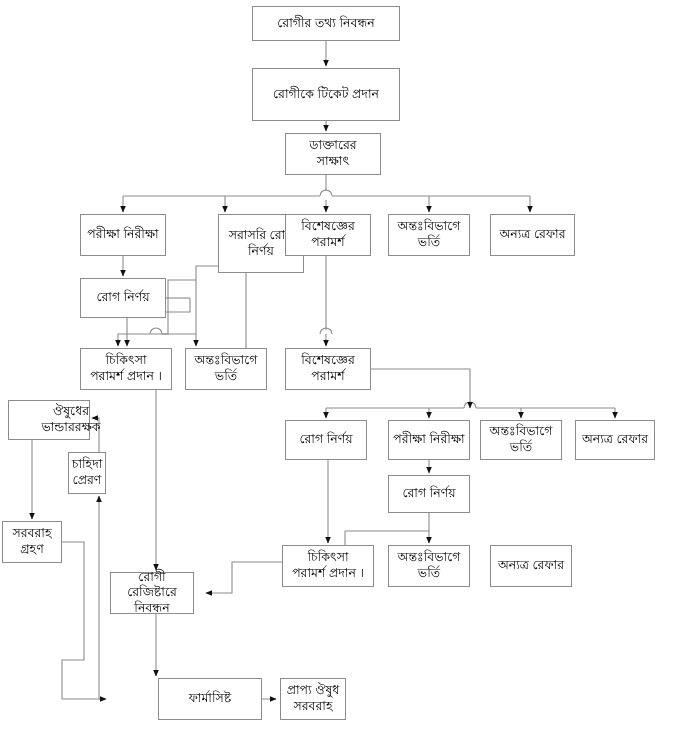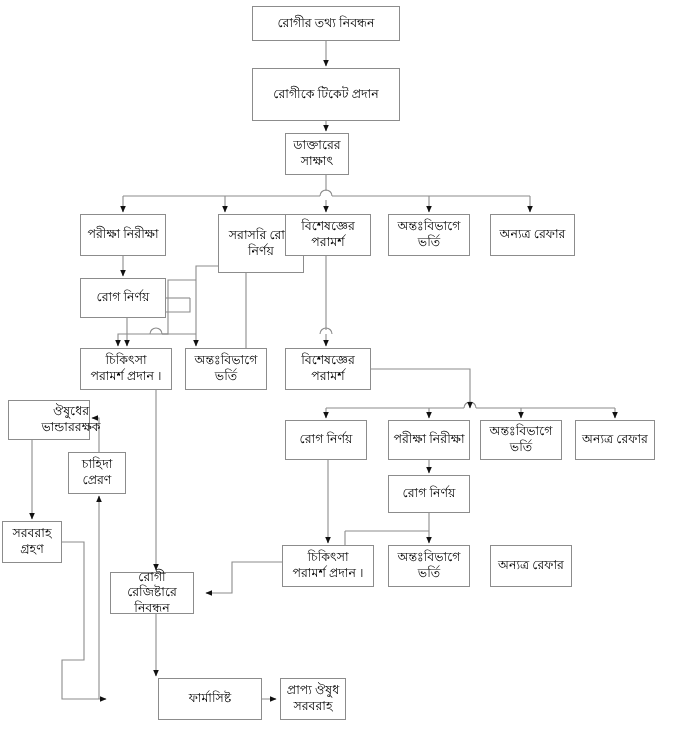--- a/index.html
+++ b/index.html
@@ -5,21 +5,21 @@
   html, body {
     margin: 0;
     padding: 0;
     background: #ffffff;
   }
   #canvas {
     position: relative;
     width: 696px;
     height: 730px;
     background: #ffffff;
-    font-family: Liberation Serif, serif;
+    font-family: Liberation Sans, sans-serif;
     overflow: hidden;
   }
   #edges {
     position: absolute;
     left: 0;
     top: 0;
     width: 696px;
     height: 730px;
     pointer-events: none;
   }
@@ -122,40 +122,40 @@
       <path d="M32,440 L32,500 L32,519" marker-end="url(#ah)"></path>
 
       <path d="M62,542 L84,542 L84,660 L62,660 L62,699 L106,699" marker-end="url(#ah)"></path>
 
     </g>
   </svg>
 
   <div id="nodes">
       <div class="node" style="left: 252px; top: 6px; width: 148px; height: 35px;">রোগীর তথ্য নিবন্ধন</div>
       <div class="node" style="left: 252px; top: 68px; width: 148px; height: 53px;">রোগীকে টিকেট প্রদান</div>
-      <div class="node" style="left: 285px; top: 133px; width: 64px; height: 42px;">ডাক্তারের
+      <div class="node" style="left: 285px; top: 133px; width: 96px; height: 42px;">ডাক্তারের
 সাক্ষাৎ</div>
       <div class="node" style="left: 80px; top: 214px; width: 86px; height: 42px;">পরীক্ষা নিরীক্ষা</div>
       <div class="node" style="left: 182px; top: 214px; width: 86px; height: 59px; margin-left: 36px;">সরাসরি রোগ
 নির্ণয়</div>
       <div class="node" style="left: 285px; top: 214px; width: 86px; height: 42px;">বিশেষজ্ঞের
 পরামর্শ</div>
       <div class="node" style="left: 388px; top: 214px; width: 82px; height: 42px;">অন্তঃবিভাগে
 ভর্তি</div>
       <div class="node" style="left: 490px; top: 214px; width: 85px; height: 42px;">অন্যত্র রেফার</div>
       <div class="node" style="left: 80px; top: 278px; width: 86px; height: 40px;">রোগ নির্ণয়</div>
       <div class="node" style="left: 80px; top: 348px; width: 92px; height: 42px;">চিকিৎসা
 পরামর্শ প্রদান ।</div>
       <div class="node" style="left: 185px; top: 348px; width: 82px; height: 42px;">অন্তঃবিভাগে
 ভর্তি</div>
       <div class="node" style="left: 285px; top: 348px; width: 86px; height: 42px;">বিশেষজ্ঞের
 পরামর্শ</div>
       <div class="node" style="left: 8px; top: 400px; width: 82px; height: 40px; padding-left: 48px;">ঔষুধের
 ভান্ডাররক্ষক</div>
-      <div class="node" style="left: 68px; top: 452px; width: 58px; height: 42px;">চাহিদা
+      <div class="node" style="left: 68px; top: 452px; width: 38px; height: 42px;">চাহিদা
 প্রেরণ</div>
       <div class="node" style="left: 285px; top: 420px; width: 82px; height: 40px;">রোগ নির্ণয়</div>
       <div class="node" style="left: 388px; top: 420px; width: 82px; height: 40px;">পরীক্ষা নিরীক্ষা</div>
       <div class="node" style="left: 480px; top: 420px; width: 82px; height: 40px;">অন্তঃবিভাগে
 ভর্তি</div>
       <div class="node" style="left: 575px; top: 420px; width: 80px; height: 40px;">অন্যত্র রেফার</div>
       <div class="node" style="left: 388px; top: 475px; width: 82px; height: 38px;">রোগ নির্ণয়</div>
       <div class="node" style="left: 2px; top: 521px; width: 60px; height: 42px;">সরবরাহ
 গ্রহণ</div>
       <div class="node" style="left: 282px; top: 545px; width: 92px; height: 42px;">চিকিৎসা

